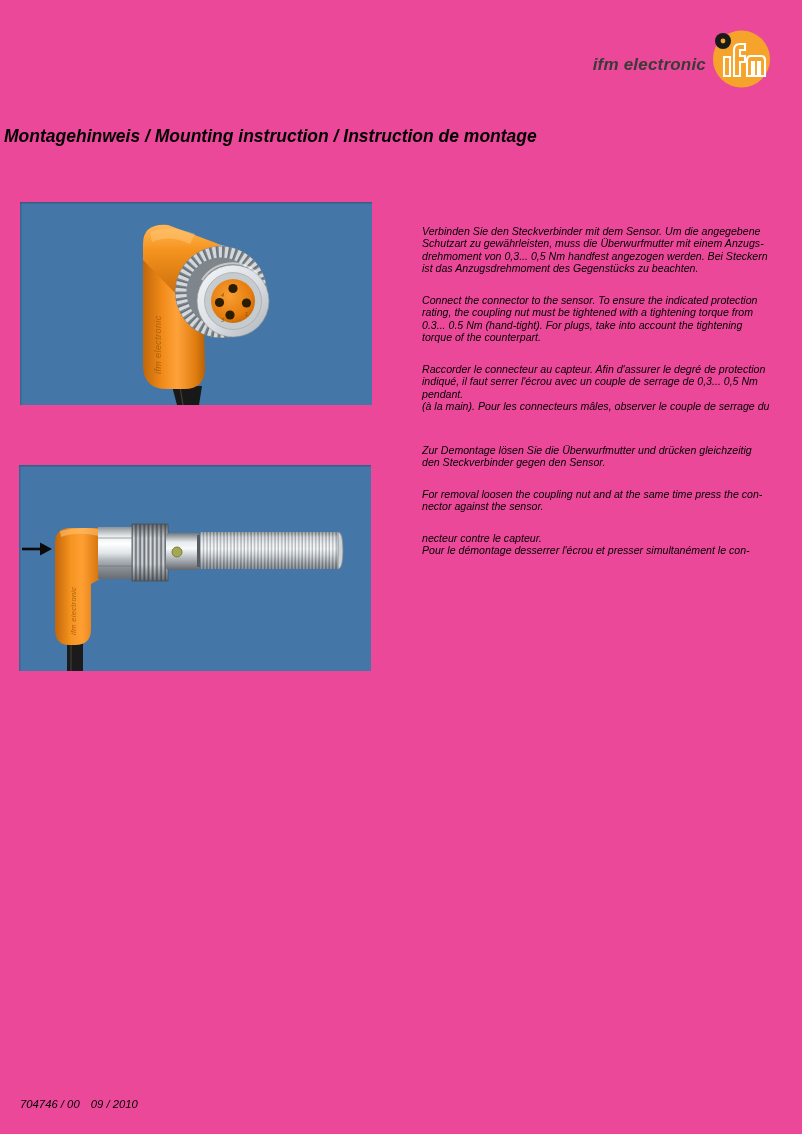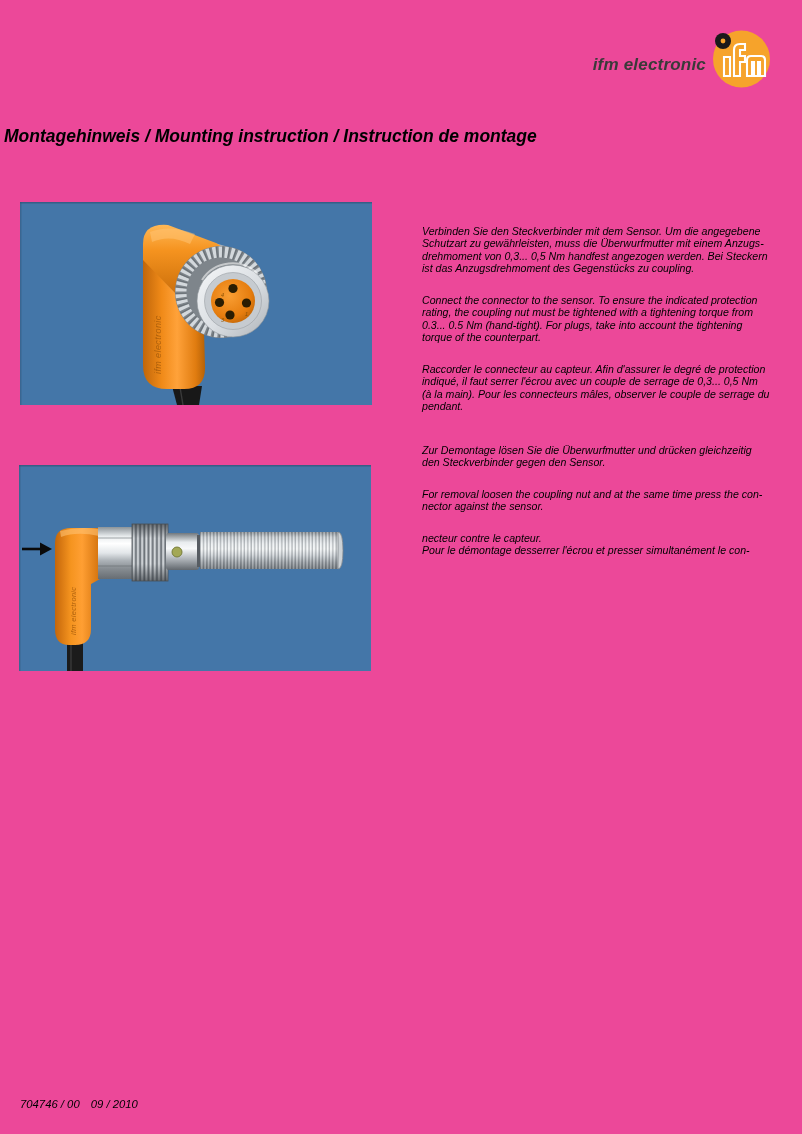--- a/index.html
+++ b/index.html
@@ -205,33 +205,33 @@
         <path d="M319 67 Q324 67 324 85.5 Q324 104 319 104 Z" fill="#cdd2d6" stroke="#7d8389" stroke-width="0.8"></path>
       </g>
     </g>
   </svg>
 
   <div class="textcol tc1">
     <div class="para">
       <div class="line">Verbinden Sie den Steckverbinder mit dem Sensor. Um die angegebene</div>
       <div class="line">Schutzart zu gewährleisten, muss die Überwurfmutter mit einem Anzugs-</div>
       <div class="line">drehmoment von 0,3... 0,5 Nm handfest angezogen werden. Bei Steckern</div>
-      <div class="line">ist das Anzugsdrehmoment des Gegenstücks zu coupling.</div>
+      <div class="line">ist das Anzugsdrehmoment des Gegenstücks zu beachten.</div>
     </div>
     <div class="para">
       <div class="line">Connect the connector to the sensor. To ensure the indicated protection</div>
       <div class="line">rating, the coupling nut must be tightened with a tightening torque from</div>
       <div class="line">0.3... 0.5 Nm (hand-tight). For plugs, take into account the tightening</div>
       <div class="line">torque of the counterpart.</div>
     </div>
     <div class="para">
       <div class="line">Raccorder le connecteur au capteur. Afin d'assurer le degré de protection</div>
       <div class="line">indiqué, il faut serrer l'écrou avec un couple de serrage de 0,3... 0,5 Nm</div>
+      <div class="line">pendant.</div>
       <div class="line">(à la main). Pour les connecteurs mâles, observer le couple de serrage du</div>
-      <div class="line">pendant.</div>
     </div>
   </div>
 
   <div class="textcol tc2">
     <div class="para">
       <div class="line">Zur Demontage lösen Sie die Überwurfmutter und drücken gleichzeitig</div>
       <div class="line">den Steckverbinder gegen den Sensor.</div>
     </div>
     <div class="para">
       <div class="line">For removal loosen the coupling nut and at the same time press the con-</div>

